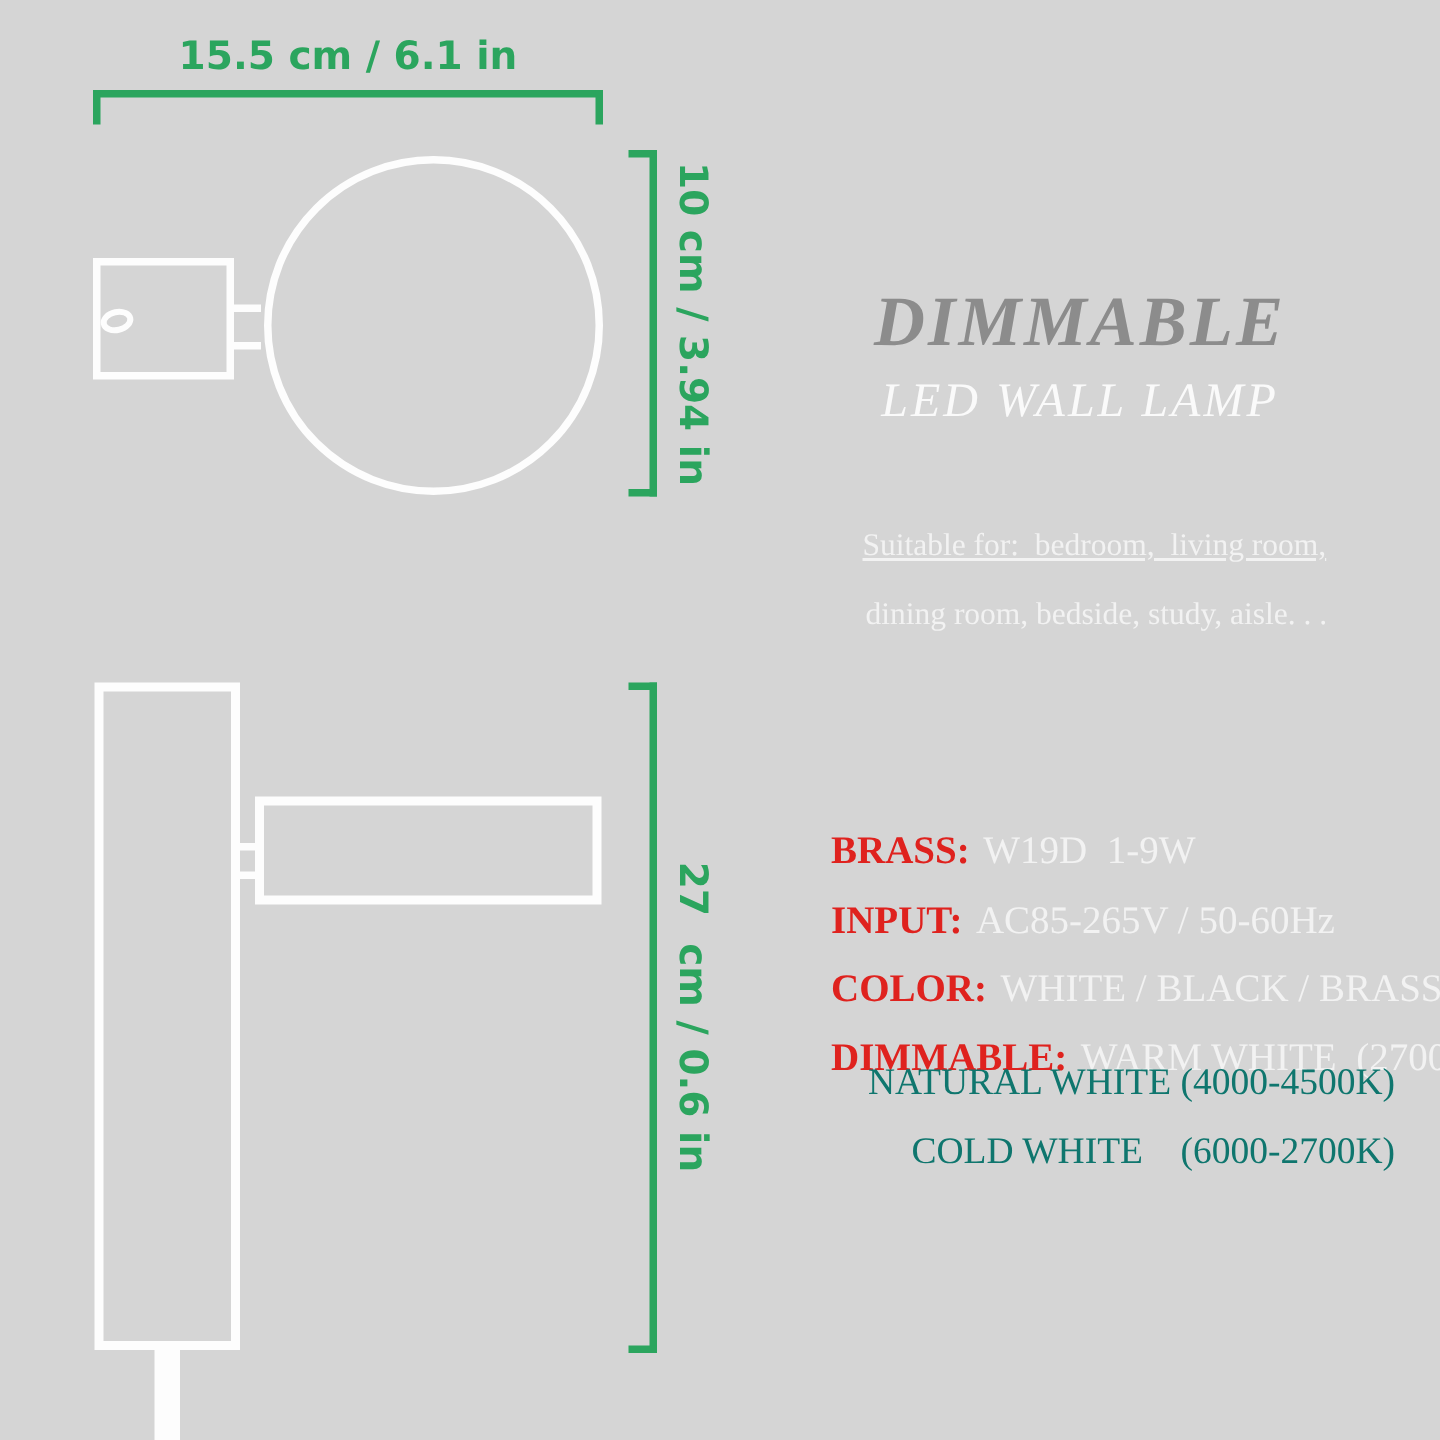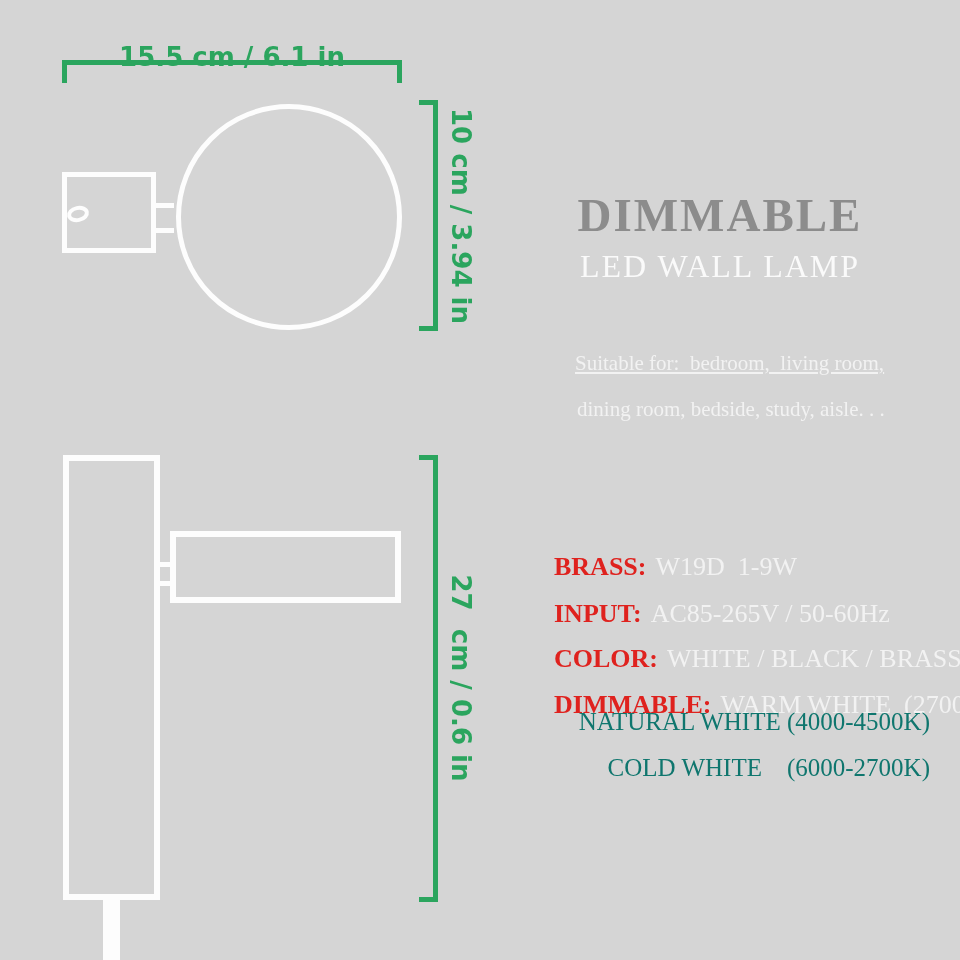--- a/index.html
+++ b/index.html
@@ -40,37 +40,38 @@
   .heading {
     width: 400px; text-align: center;
     font-size: 47px; font-weight: bold;
     color: #8c8c8c; letter-spacing: 2px;
     white-space: pre;
   }
   .subheading {
     width: 400px; text-align: center;
     font-size: 32px; color: #fafafa; letter-spacing: 2px;
     white-space: pre;
+    font-style: italic;
   }
   .suitable {
     font-size: 21px; color: #f2f2f2; white-space: pre;
   }
   .spec-row { font-size: 26px; white-space: pre; }
   .spec-label { color: #df221e; font-weight: bold; margin-right: 9px; }
   .spec-value { color: #f2f2f2; }
   .spec-extra { font-size: 25px; color: #0f766e; text-align: right; white-space: pre; }
 </style>
 </head>
 <body>
 
 <div id="canvas">
 
   <div class="abs" style="left:0; top:0; width:500px; height:360px;">
 
-    <div class="abs dim-label" style="left:62px; top:23px; width:340px;margin-top:19px;">15.5 cm / 6.1 in</div>
+    <div class="abs dim-label" style="left:62px; top:23px; width:340px;">15.5 cm / 6.1 in</div>
 
     <div class="abs dim-line" style="left:62px; top:60px; width:340px; height:5px;"></div>
     <div class="abs dim-line" style="left:62px; top:60px; width:5px; height:23px;"></div>
     <div class="abs dim-line" style="left:397px; top:60px; width:5px; height:23px;"></div>
 
     <div class="abs draw-rect" style="left:62px; top:172px; width:94px; height:81px;"></div>
 
     <div class="abs draw-oval" style="left:67px; top:206px; width:22px; height:16px;"></div>
 
     <div class="abs draw-bar" style="left:152px; top:203px; width:22px; height:5px;"></div>
@@ -96,21 +97,21 @@
 
     <div class="abs draw-bar" style="left:103px; top:457px; width:17px; height:63px;"></div>
 
     <div class="abs dim-line" style="left:433px; top:15px; width:5px; height:447px;"></div>
     <div class="abs dim-line" style="left:419px; top:15px; width:19px; height:5px;"></div>
     <div class="abs dim-line" style="left:419px; top:457px; width:19px; height:5px;"></div>
 
     <div class="abs dim-label dim-label-v" style="left:312px; top:224px; width:300px; height:28px;">27  cm / 0.6 in</div>
   </div>
 
-  <div class="abs heading" style="left:520px; top:188px;">DIMMABLE</div>
+  <div class="abs heading" style="left:520px; top:188px;font-style:italic;">DIMMABLE</div>
   <div class="abs subheading" style="left:520px; top:248px;">LED WALL LAMP</div>
 
   <div class="abs suitable" style="left:575px; top:351px;text-decoration:underline;">Suitable for:  bedroom,  living room,</div>
   <div class="abs suitable" style="left:577px; top:397px;">dining room, bedside, study, aisle. . .</div>
 
   <div class="abs spec-row" style="left:528px; top:522px;">
     <span class="spec-label">BRASS:</span><span class="spec-value">W19D  1-9W</span>
   </div>
   <div class="abs spec-row" style="left:528px; top:569px;text-align:center;">
     <span class="spec-label">INPUT:</span><span class="spec-value">AC85-265V / 50-60Hz</span>

